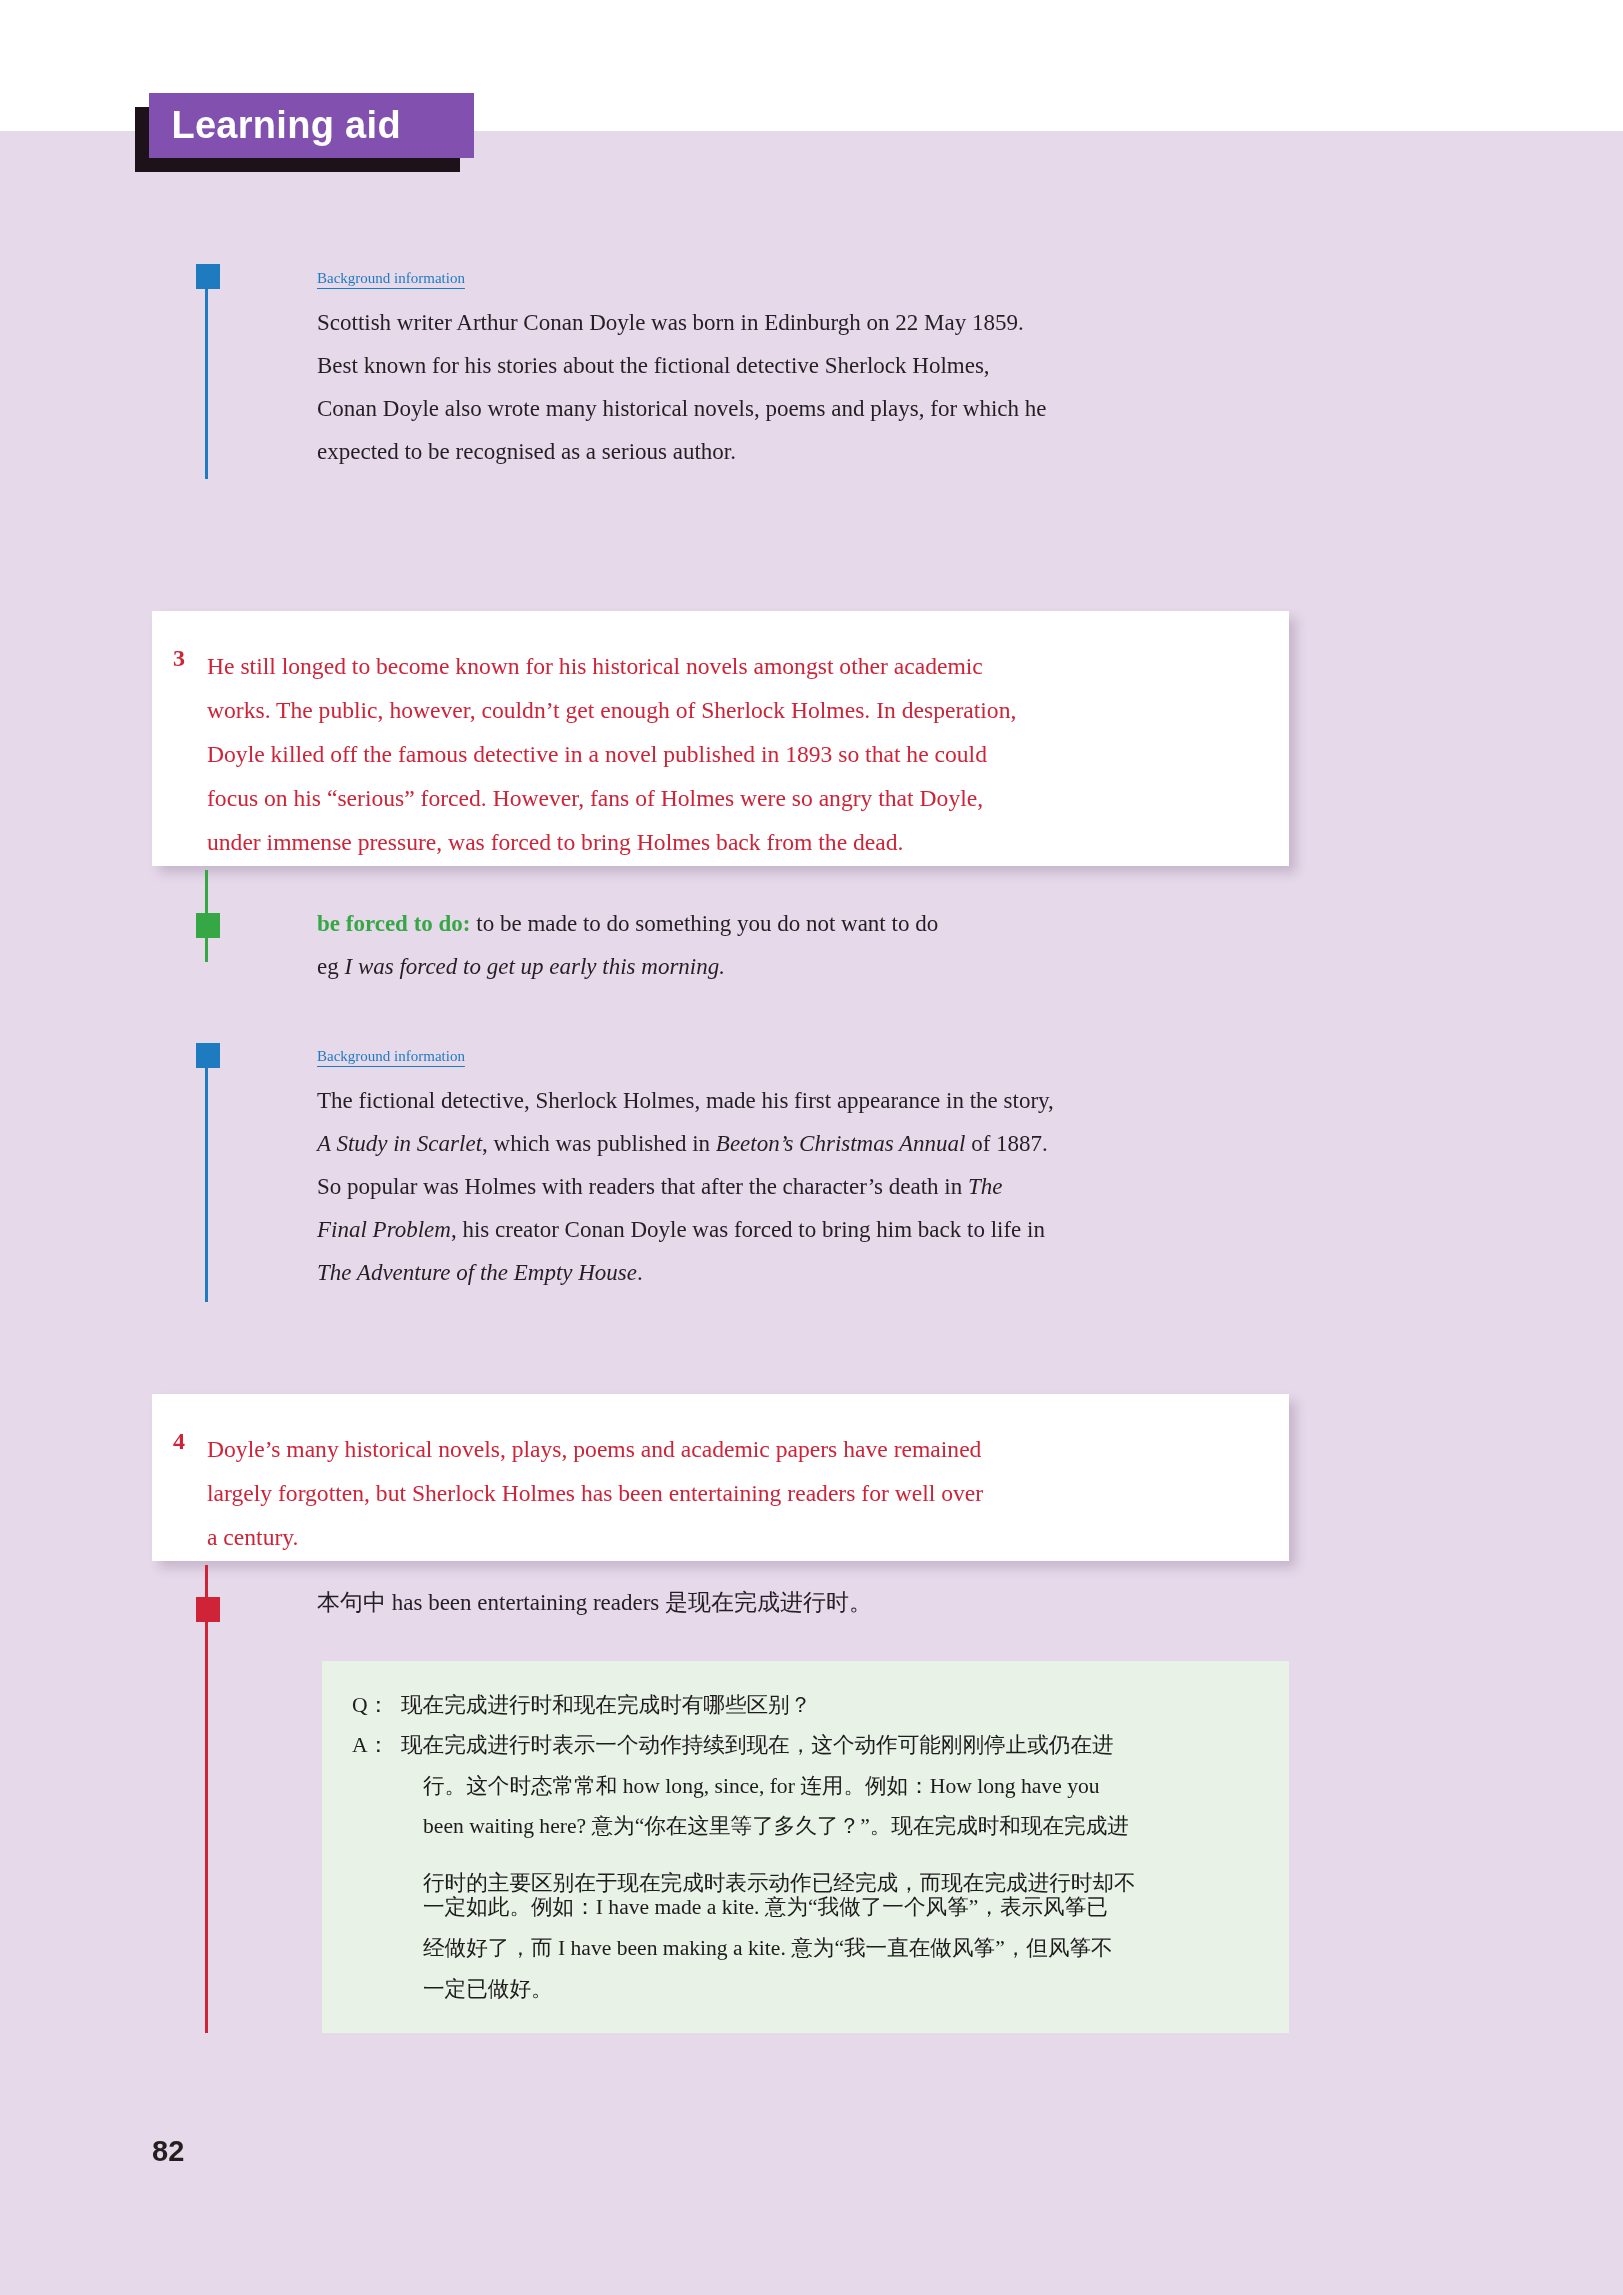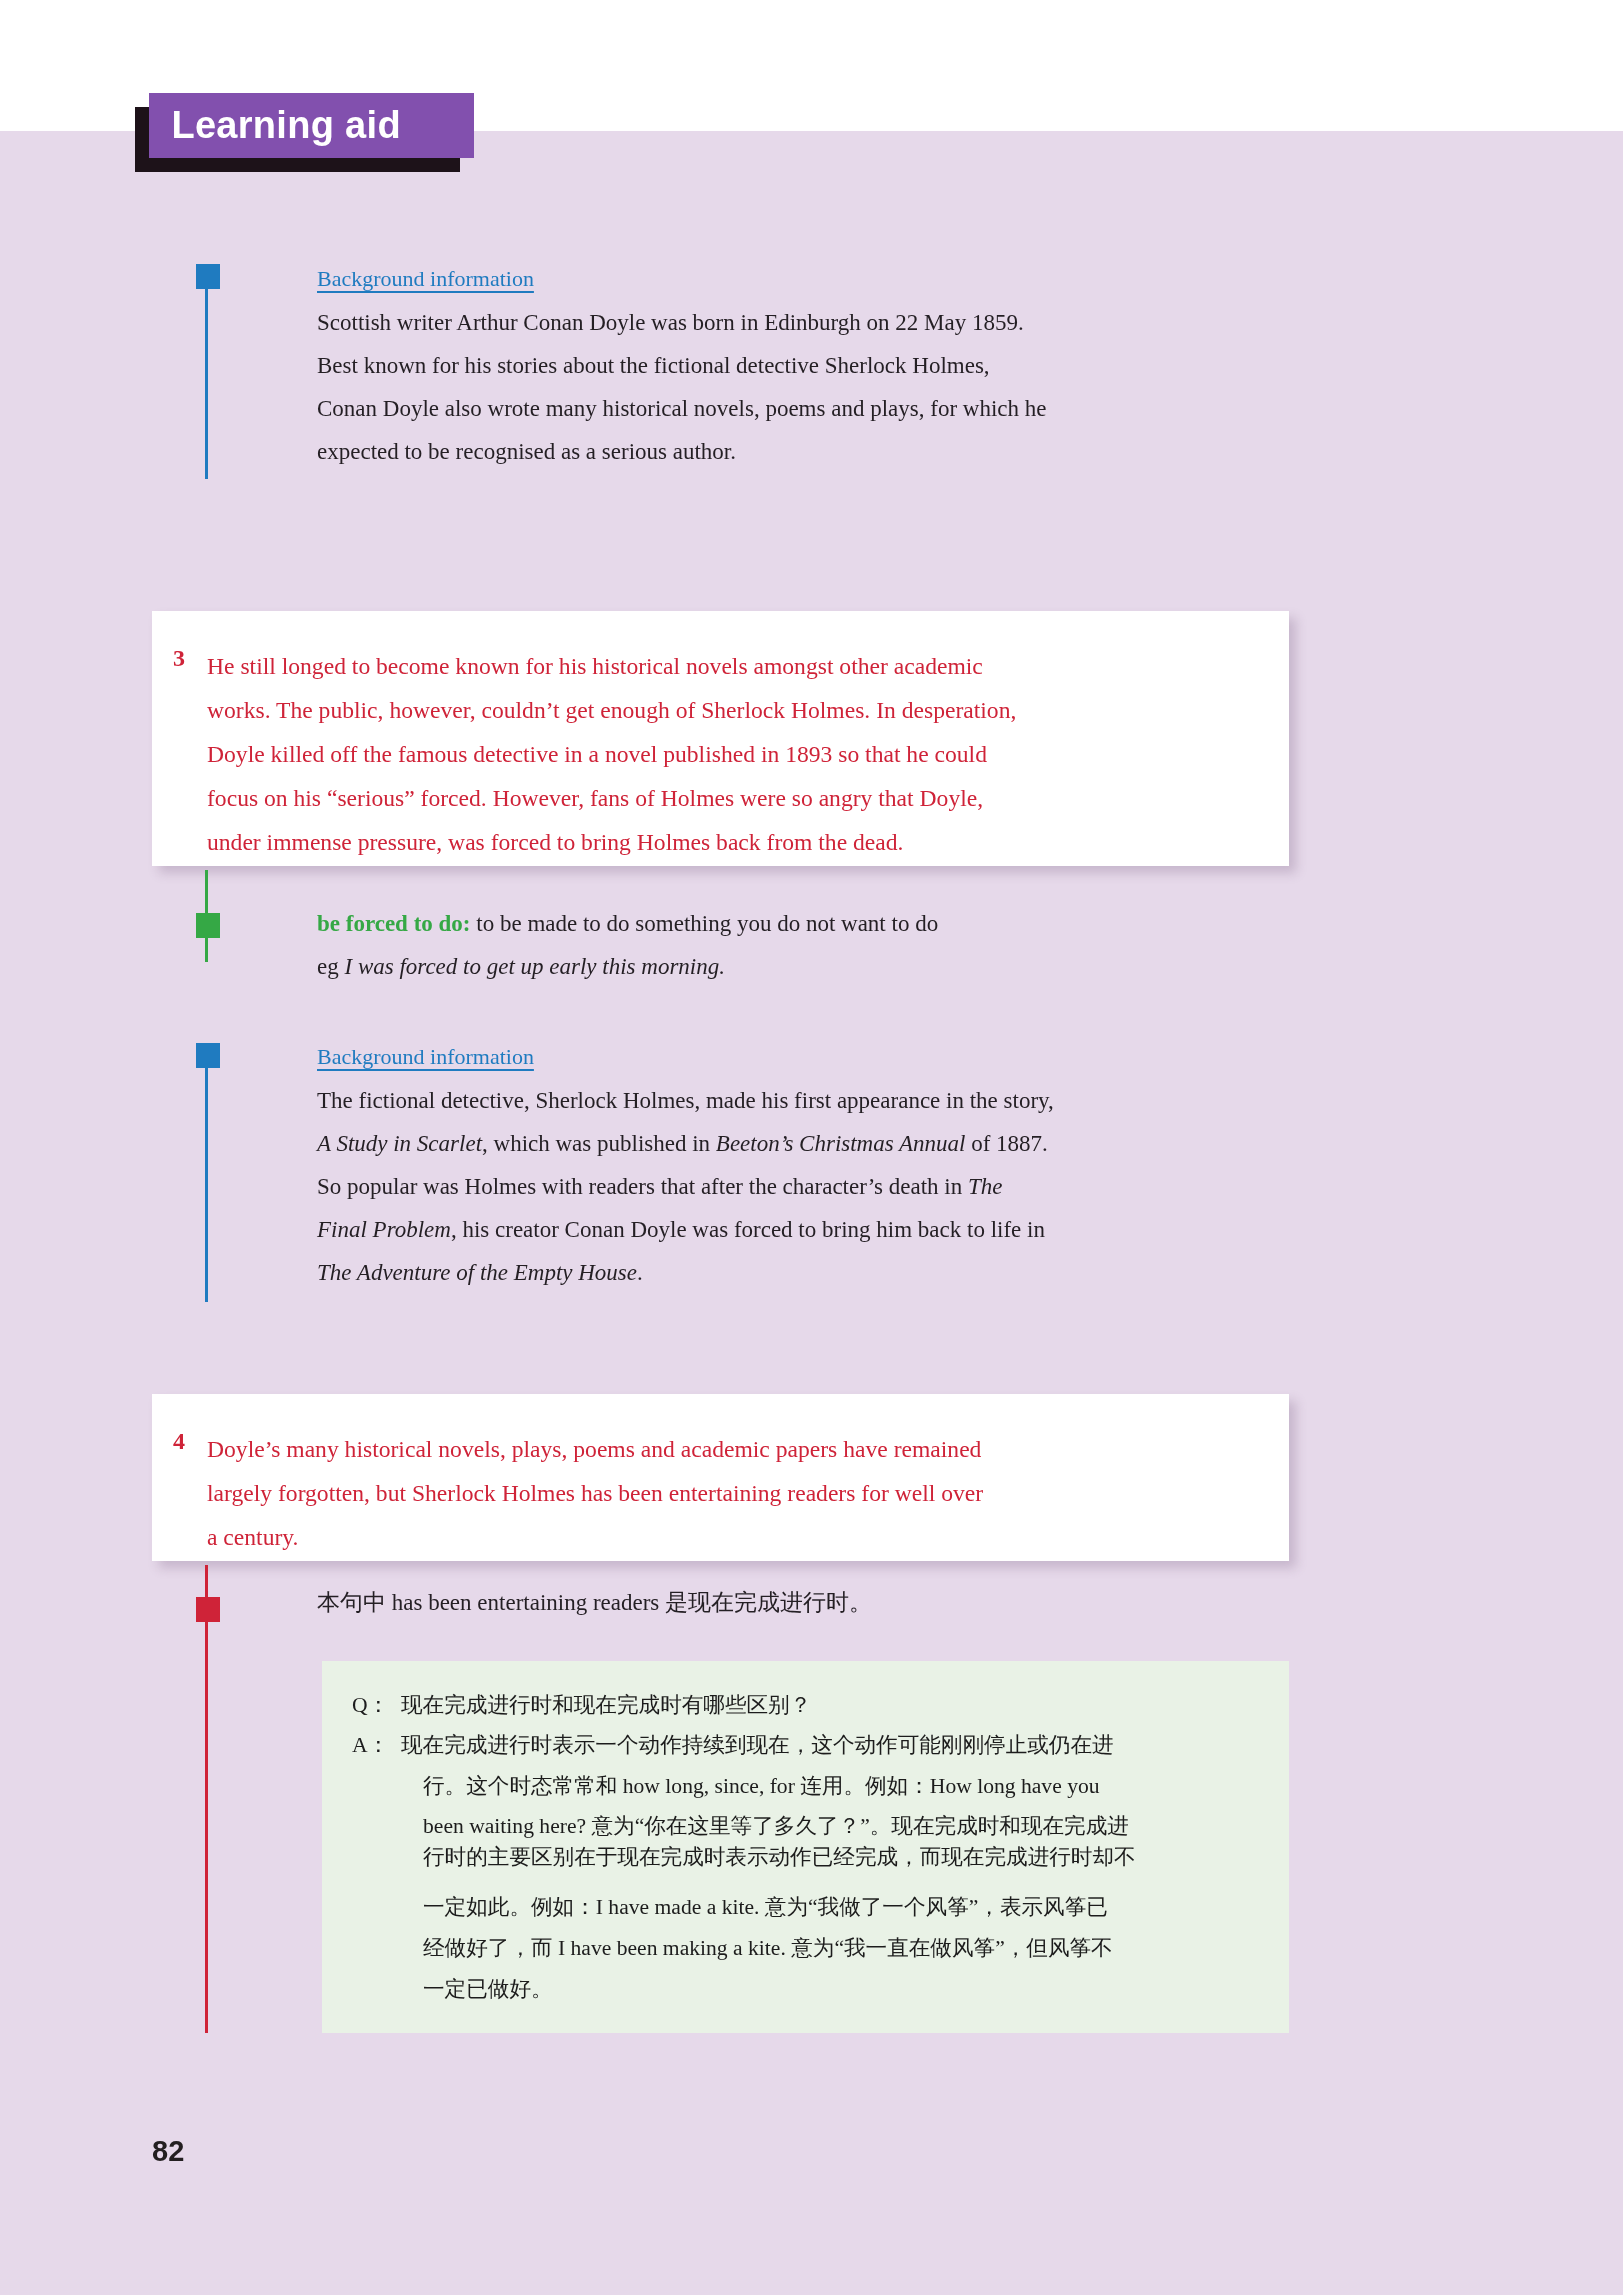--- a/index.html
+++ b/index.html
@@ -74,21 +74,21 @@
   
   .anno {
     position: absolute;
     font-size: 23px;
     line-height: 43px;
     color: #241f24;
   }
   .anno .head {
     display: block;
     color: #1f7bc0;
-    font-size: 22px;
+    font-size: 15px;
     text-decoration: underline;
     text-underline-offset: 5.2px;
     margin-bottom: 1.3px;
   }
   .anno .term {
     color: #35a845;
     font-weight: bold;
   }
   .anno i { font-style: italic; }
 
@@ -218,20 +218,20 @@
 
 <div class="qa-box" style="left:322px; top:1661px; width:967px; height:372px;">
 
   <div class="qa-label" style="left:30px; top:23.6px;">Q：</div>
   <div class="qa-row" style="left:79px; top:23.6px; width:851px;">现在完成进行时和现在完成时有哪些区别？</div>
 
   <div class="qa-label" style="left:30px; top:64px;">A：</div>
   <div class="qa-row" style="left:79px; top:64px; width:870px;">现在完成进行时表示一个动作持续到现在，这个动作可能刚刚停止或仍在进</div>
   <div class="qa-row" style="left:101px; top:145px; width:851px;">been waiting here? 意为“你在这里等了多久了？”。现在完成时和现在完成进</div>
   <div class="qa-row" style="left:101px; top:105px; width:851px;">行。这个时态常常和 how long, since, for 连用。例如：How long have you</div>
-  <div class="qa-row" style="left:101px; top:176px; width:851px;">行时的主要区别在于现在完成时表示动作已经完成，而现在完成进行时却不</div>
+  <div class="qa-row" style="left:101px; top:202px; width:851px;">行时的主要区别在于现在完成时表示动作已经完成，而现在完成进行时却不</div>
   <div class="qa-row" style="left:101px; top:226px; width:851px;">一定如此。例如：I have made a kite. 意为“我做了一个风筝”，表示风筝已</div>
   <div class="qa-row" style="left:101px; top:308px; width:851px;">一定已做好。</div>
   <div class="qa-row" style="left:101px; top:267px; width:851px;">经做好了，而 I have been making a kite. 意为“我一直在做风筝”，但风筝不</div>
 </div>
 
 <div class="page-number" style="left:152px; top:2135px;">82</div>
 
 
 </body></html>

